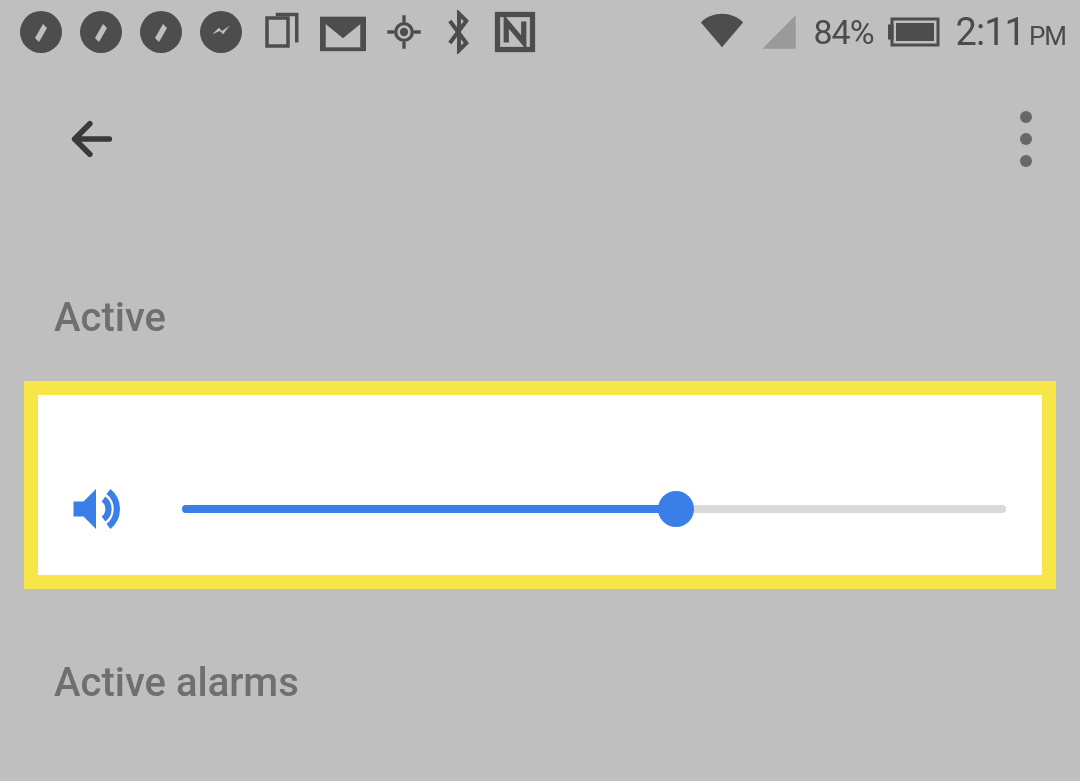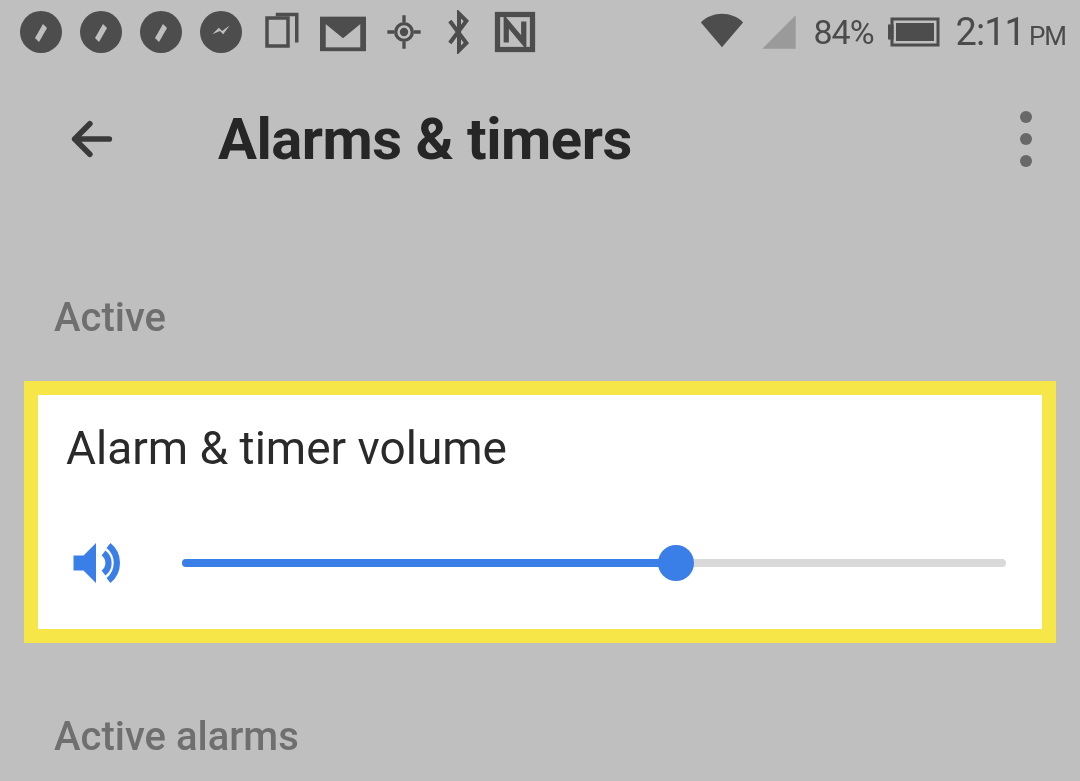--- a/index.html
+++ b/index.html
@@ -249,33 +249,31 @@
     </span>
   </div>
 </div>
 
 <div class="app-bar">
   <div class="back-btn">
     <svg width="52" height="52" viewBox="0 0 24 24" fill="none" stroke="#3a3a3a" stroke-width="2.6" stroke-linecap="round" stroke-linejoin="round">
         <path d="M20 12 H4 M11 5 L4 12 L11 19"></path>
       </svg>
   </div>
-  <div class="title">Alarms &amp; timers</div>
   <div class="overflow">
     <span class="dot"></span>
       <span class="dot"></span>
       <span class="dot"></span>
   </div>
 </div>
 
 <div class="section-label">Active</div>
 
 <div class="highlight">
   <div class="card">
-    <div class="card-title">Alarm &amp; timer volume</div>
     <div class="volume-row">
       <span class="vol-icon">
         <svg width="60" height="60" viewBox="0 0 24 24">
           <path fill="#3a7ee8" d="M3 9 v6 h4 l5 5 V4 L7 9 Z"></path>
           <path fill="none" stroke="#3a7ee8" stroke-width="2.5" d="M15 8 a5 5 0 0 1 0 8"></path>
           <path fill="none" stroke="#3a7ee8" stroke-width="2.5" d="M17 5 a9 9 0 0 1 0 14"></path>
         </svg>
       </span>
       <div class="slider">
         <div class="track"></div>

